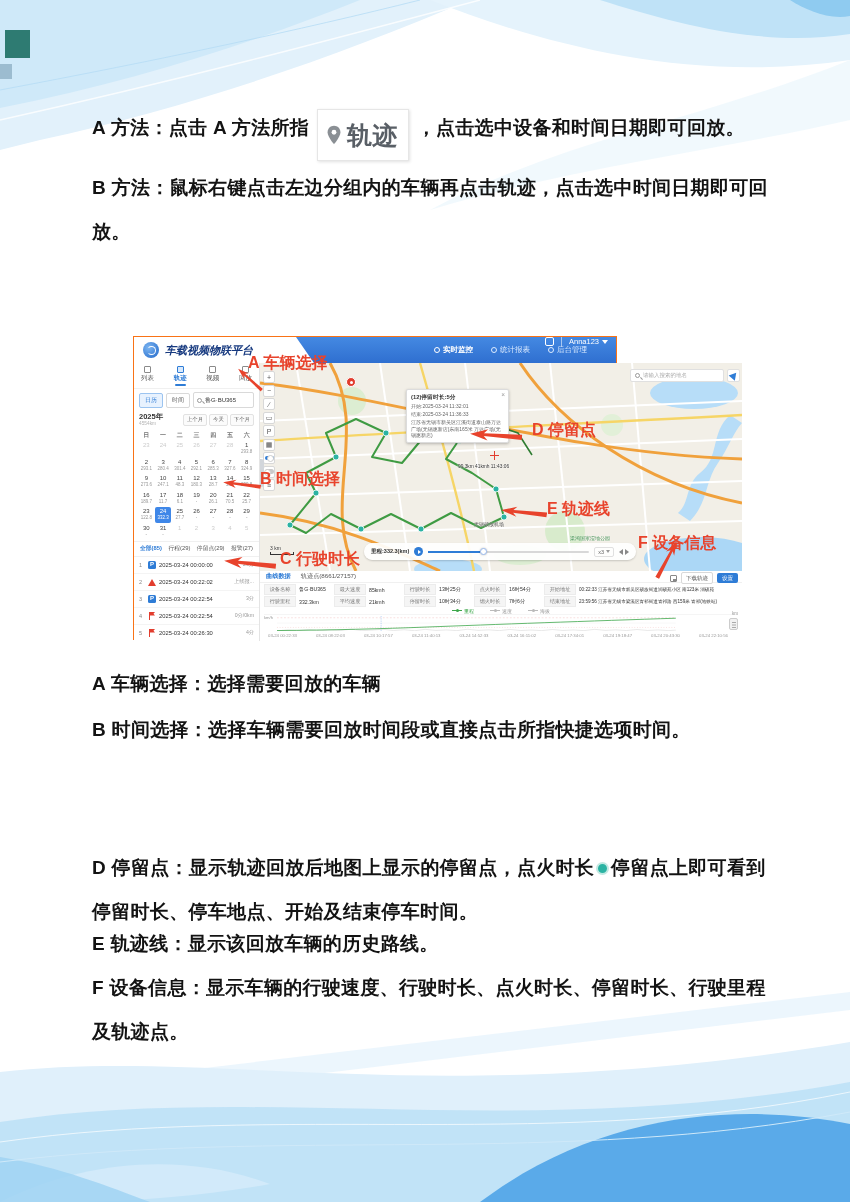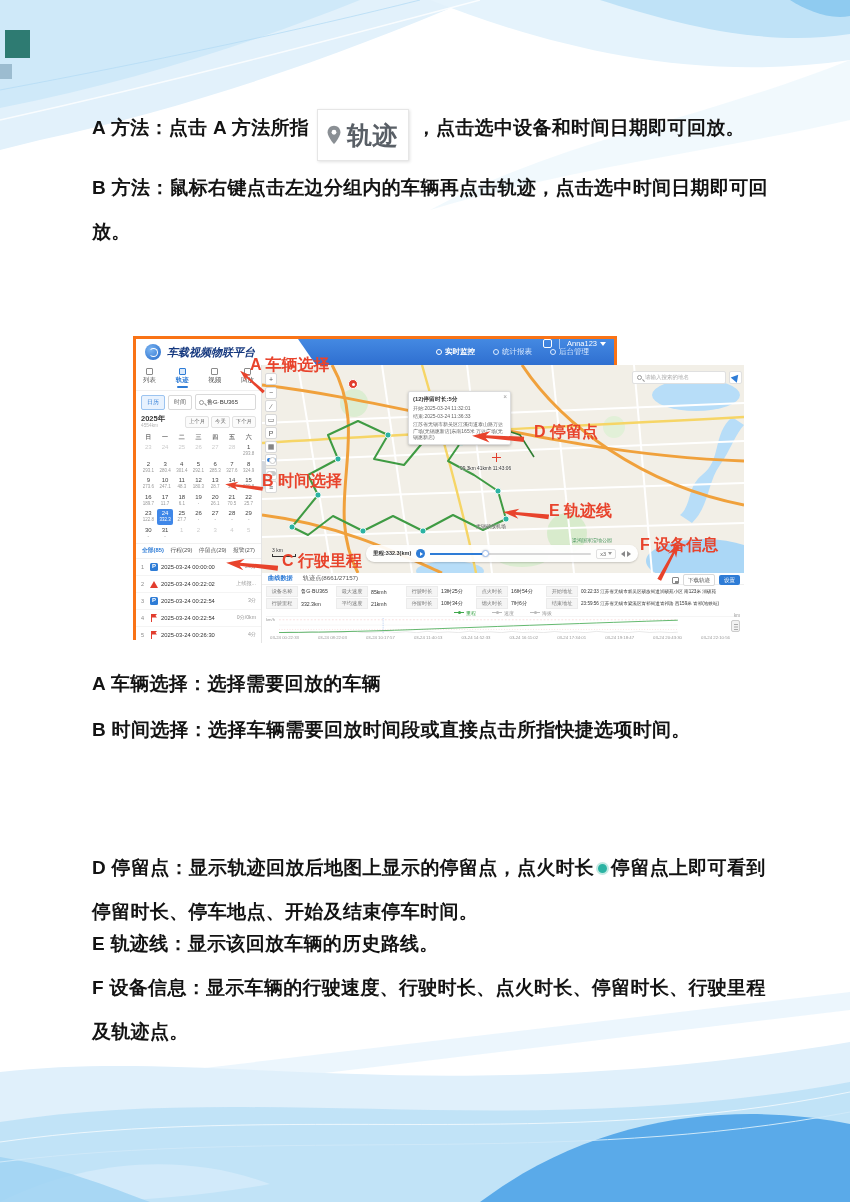--- a/index.html
+++ b/index.html
@@ -17,21 +17,21 @@
 #dB{top:708px}
 #dC{top:756px}
 #dD{top:846px}
 #dE{top:922px}
 #dF{top:966px}
 .track-badge{display:inline-flex;align-items:center;gap:2px;background:#fff;border:1px solid #e6e6e6;box-shadow:1px 1px 3px rgba(0,0,0,.12);padding:1px 10px 1px 5px;margin:0 8px;vertical-align:-12px}
 .track-badge .pin{width:22px;height:22px}
 .track-badge .tb-label{font-size:25px;color:#595f66;font-weight:700}
 .stay-ico{display:inline-block;width:13px;height:13px;border-radius:50%;background:#2bb3a3;border:2px solid #c2e9e2;vertical-align:-1px;margin:0 2px}
 
-#shot{position:absolute;left:133px;top:336px;width:484px;height:304px;background:#fff;border:3px solid #f97316;font-weight:400;letter-spacing:0}
+#shot{position:absolute;left:133px;top:336px;width:484px;height:304px;background:#fff;border:1px solid #f97316;font-weight:400;letter-spacing:0}
 
 #sh-header{position:absolute;left:0;top:0;width:100%;height:26px;background:linear-gradient(#4489e2,#2f6fd0)}
 .wedge{position:absolute;left:0;top:0;width:180px;height:26px;background:#fff;clip-path:polygon(0 0,162px 0,180px 26px,0 26px);display:flex;align-items:center;padding-left:9px;gap:6px}
 .logo{width:16px;height:16px;border-radius:50%;background:radial-gradient(circle at 35% 35%,#7db6f2,#1f66c8);position:relative;flex:none}
 .logo::after{content:"";position:absolute;left:4px;top:4px;width:7px;height:7px;border:1.5px solid #fff;border-radius:50%;border-left-color:transparent}
 .sh-title{font-size:11px;font-weight:800;font-style:italic;color:#16397f;white-space:nowrap}
 .sh-nav{position:absolute;left:300px;top:0;height:26px;display:flex;gap:18px;align-items:center}
 .nav-item{display:flex;align-items:center;gap:3px;color:#dcebff;font-size:7.5px;cursor:pointer;white-space:nowrap}
 .nav-item.active{color:#fff;font-weight:700}
 .nav-ico{width:6px;height:6px;border:1px solid currentColor;border-radius:50%;display:inline-block}
@@ -671,21 +671,21 @@
     </div>
 
   <div class="ann" id="ann-a">A 车辆选择</div>
       <svg viewBox="0 0 64 16" class="arrow" id="arrow-a">
         <polygon points="0,8 22,1 17,6.2 64,4.8 64,11.2 17,9.8 22,15" fill="#e8432c"></polygon>
       </svg>
       <div class="ann" id="ann-b">B 时间选择</div>
       <svg viewBox="0 0 64 16" class="arrow" id="arrow-b">
         <polygon points="0,8 22,1 17,6.2 64,4.8 64,11.2 17,9.8 22,15" fill="#e8432c"></polygon>
       </svg>
-      <div class="ann" id="ann-c">C 行驶里程</div>
+      <div class="ann" id="ann-c">C 行驶时长</div>
       <svg viewBox="0 0 64 16" class="arrow" id="arrow-c">
         <polygon points="0,8 22,1 17,6.2 64,4.8 64,11.2 17,9.8 22,15" fill="#e8432c"></polygon>
       </svg>
       <div class="ann" id="ann-d">D 停留点</div>
       <svg viewBox="0 0 64 16" class="arrow" id="arrow-d">
         <polygon points="0,8 22,1 17,6.2 64,4.8 64,11.2 17,9.8 22,15" fill="#e8432c"></polygon>
       </svg>
       <div class="ann" id="ann-e">E 轨迹线</div>
       <svg viewBox="0 0 64 16" class="arrow" id="arrow-e">
         <polygon points="0,8 22,1 17,6.2 64,4.8 64,11.2 17,9.8 22,15" fill="#e8432c"></polygon>

